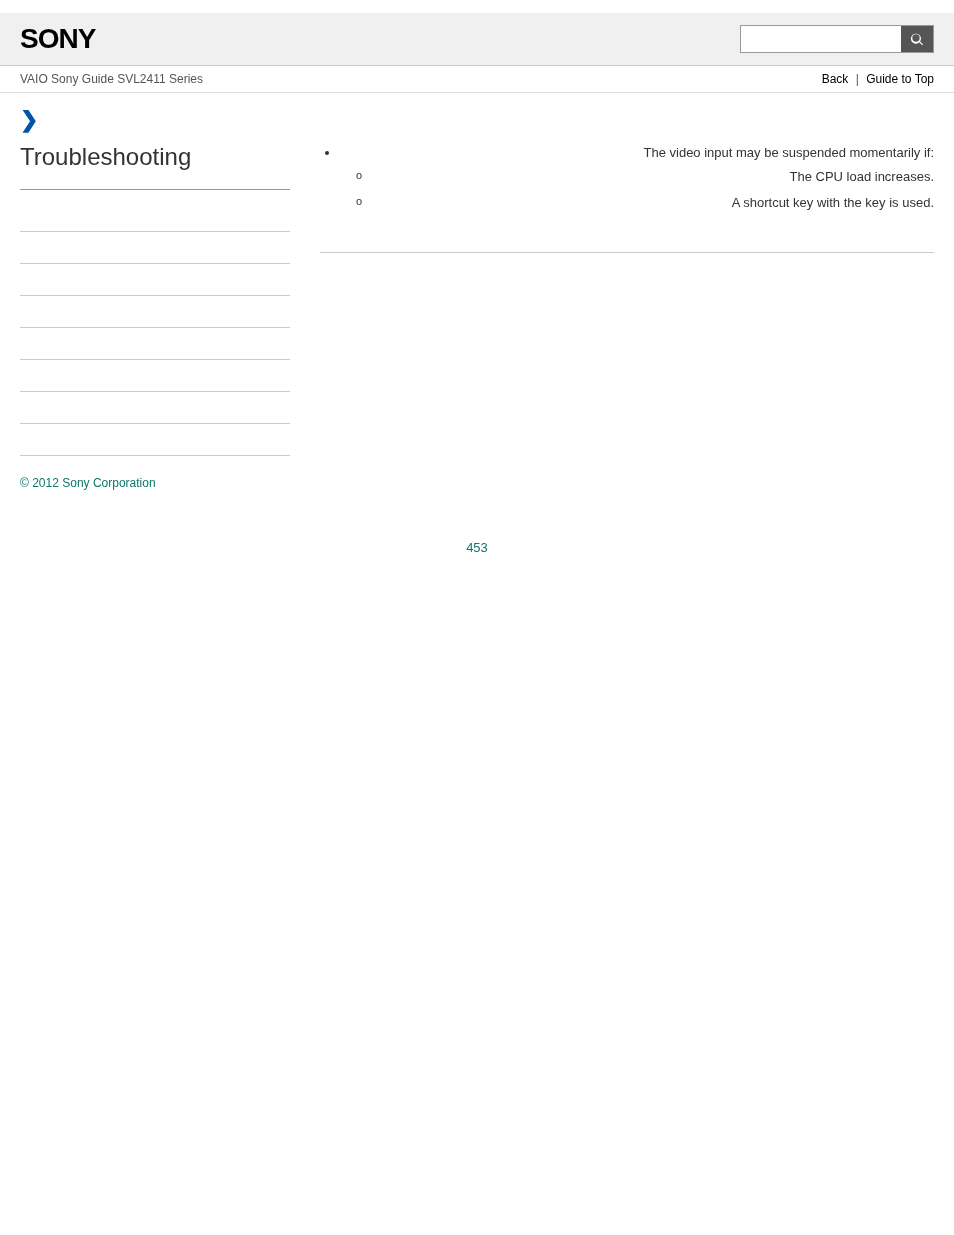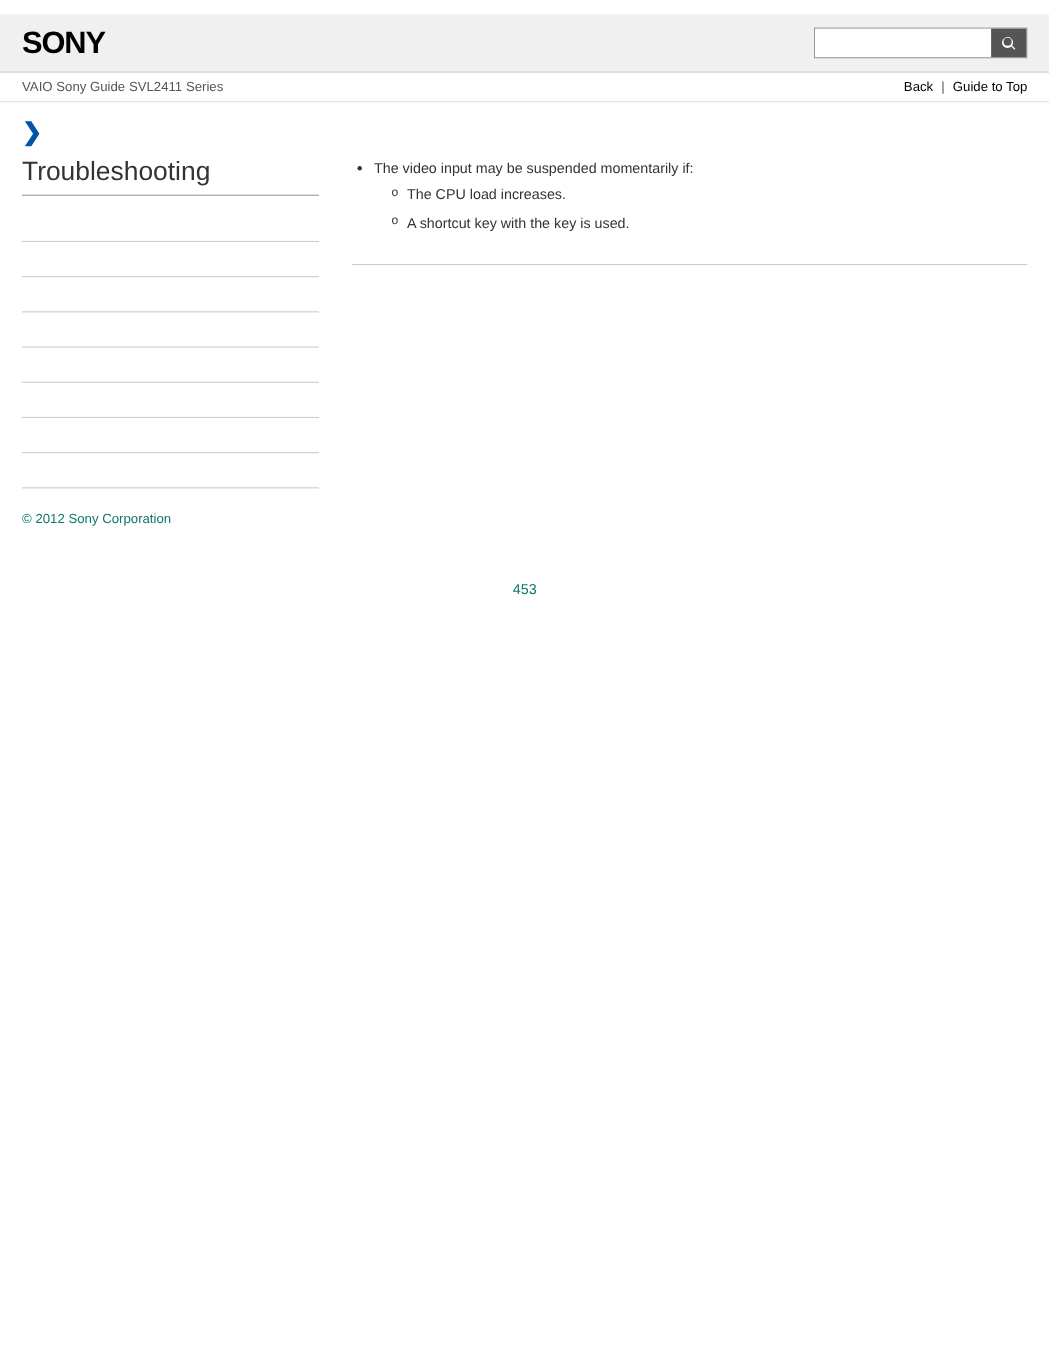--- a/index.html
+++ b/index.html
@@ -106,21 +106,21 @@
       width: 290px;
       flex-shrink: 0;
       padding-right: 20px;
     }
 
     .sidebar-title {
       font-size: 24px;
       font-weight: normal;
       color: #333;
       border-bottom: 1px solid #999;
-      padding-bottom: 6px;
+      padding-bottom: 18px;
       margin-bottom: 10px;
     }
 
     .sidebar-items {
       list-style: none;
     }
 
     .sidebar-item {
       border-bottom: 1px solid #ccc;
       padding: 8px 0;
@@ -128,22 +128,23 @@
     }
 
     
     .main-content {
       flex: 1;
       padding-left: 10px;
     }
 
     .content-section {
       border-bottom: 1px solid #ccc;
-      padding-bottom: 16px;
+      padding-bottom: 28px;
       margin-bottom: 10px;
+      text-align: right;
     }
 
     .bullet-list {
       list-style: disc;
       padding-left: 20px;
       margin-bottom: 10px;
     }
 
     .bullet-list li {
       margin-bottom: 6px;

